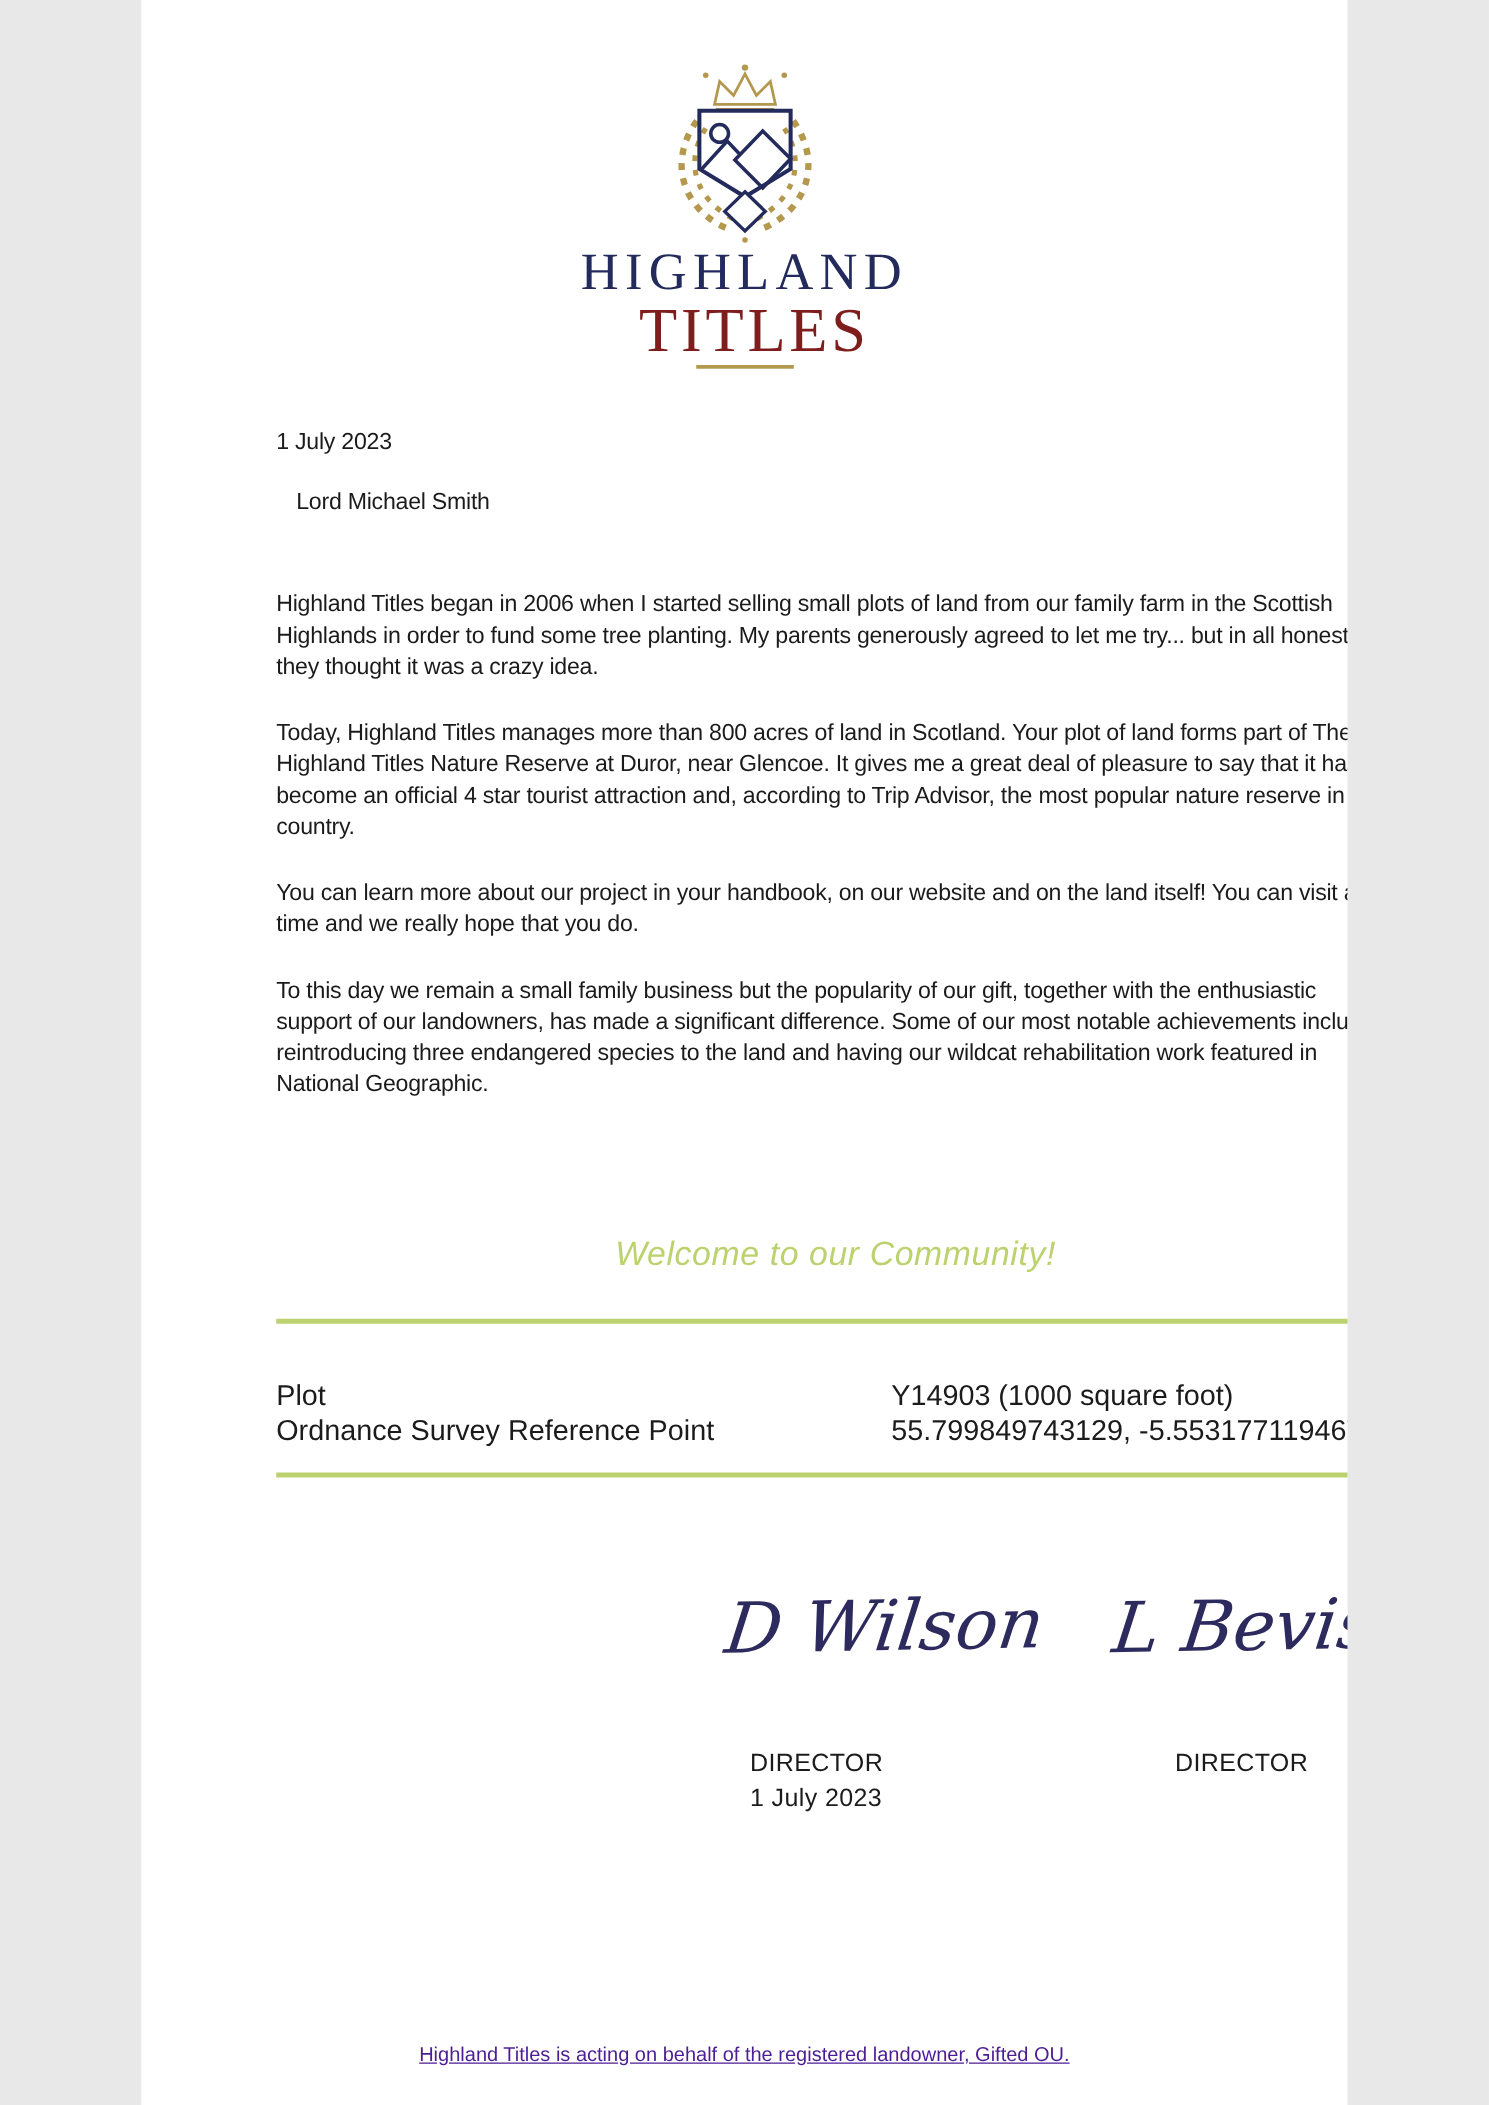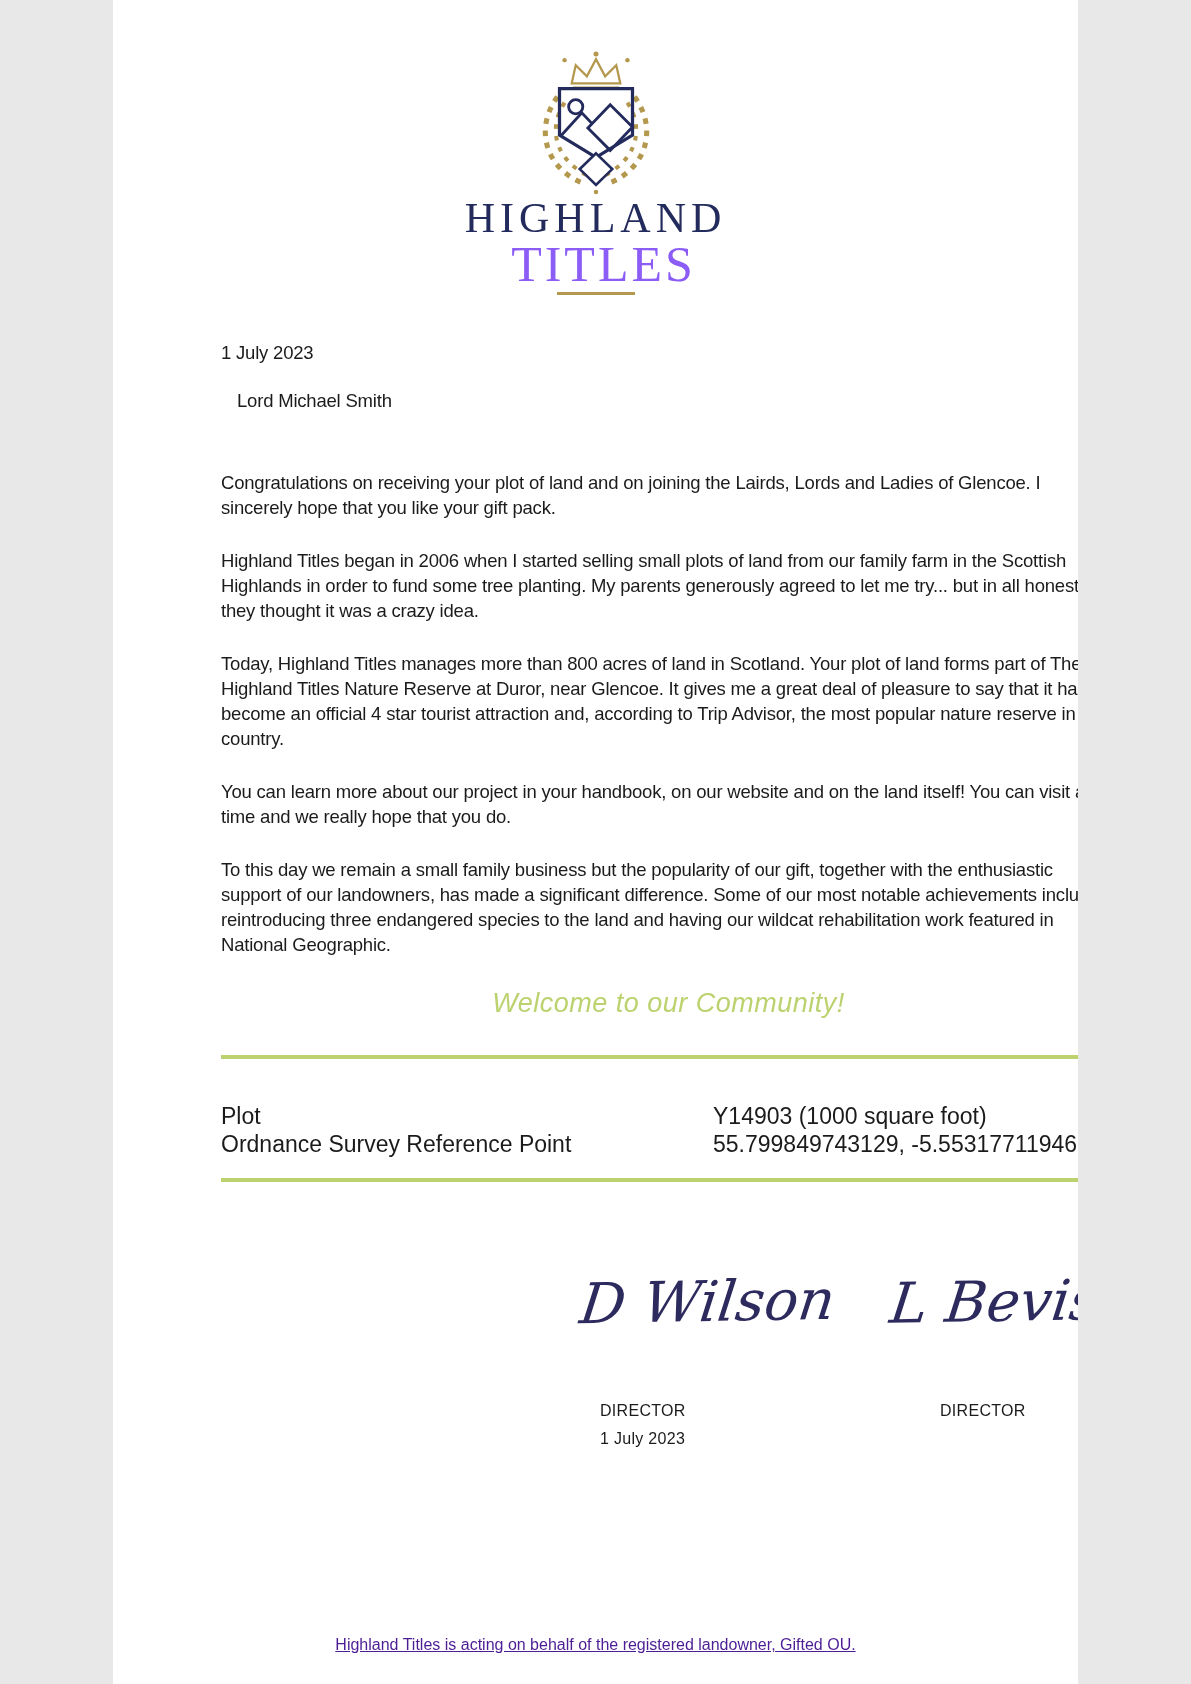--- a/index.html
+++ b/index.html
@@ -19,21 +19,21 @@
     text-align:center;
     font-family:"Liberation Serif", serif;
     font-size:42px;line-height:1;letter-spacing:5px;
     color:#232b5d;
   }
   .org-line2{
     position:absolute;top:239px;left:0;right:0;
     text-align:center;
     font-family:"Liberation Serif", serif;
     font-size:50px;line-height:1;letter-spacing:3px;
-    color:#8b5cf6;
+    color:#7f1d1d;
     padding-left:16px;
   }
   .gold-divider{
     position:absolute;top:292px;left:0;right:0;margin:0 auto;
     width:78px;height:3px;background:#b3984d;
   }
   .est-line{
     position:absolute;top:299px;left:0;right:0;
     text-align:center;
     font-family:"Liberation Serif", serif;
@@ -68,21 +68,21 @@
   .signature{
     position:absolute;top:1268px;
     font-family:"DejaVu Serif", serif;
     font-style:italic;font-size:56px;line-height:1.2;
     color:#2d2a5e;
     transform:skewX(-8deg) rotate(-1deg);
     white-space:nowrap;
   }
   .sig-1{left:468px;}
   .sig-2{left:778px;}
-  .sig-block{position:absolute;font-size:16px;line-height:28px;letter-spacing:0.3px;}
+  .sig-block{position:absolute;font-size:20px;line-height:28px;letter-spacing:0.3px;}
   .sig-block-1{top:1397px;left:487px;}
   .sig-block-2{top:1397px;left:827px;}
   .sig-title{display:block;}
   .sig-date{display:block;}
   
   .footer{
     position:absolute;top:1636px;left:0;right:0;
     text-align:center;font-size:16px;color:#4c1d95;text-decoration:underline;
   }
 </style>
@@ -121,21 +121,20 @@
     </g>
   </svg>
 
   <div class="org-line1">HIGHLAND</div>
   <div class="org-line2">TITLES</div>
   <div class="gold-divider"></div>
 
   <div class="letter">
     <p class="date">1 July 2023</p>
     <p class="recipient">Lord Michael Smith</p>
-    <p class="para">Congratulations on receiving your plot of land and on joining the Lairds, Lords and Ladies of Glencoe. I sincerely hope that you like your gift pack.</p>
     <p class="para">Highland Titles began in 2006 when I started selling small plots of land from our family farm in the Scottish Highlands in order to fund some tree planting. My parents generously agreed to let me try... but in all honesty they thought it was a crazy idea.</p>
     <p class="para">Today, Highland Titles manages more than 800 acres of land in Scotland. Your plot of land forms part of The Highland Titles Nature Reserve at Duror, near Glencoe. It gives me a great deal of pleasure to say that it has become an official 4 star tourist attraction and, according to Trip Advisor, the most popular nature reserve in the country.</p>
     <p class="para">You can learn more about our project in your handbook, on our website and on the land itself! You can visit any time and we really hope that you do.</p>
     <p class="para">To this day we remain a small family business but the popularity of our gift, together with the enthusiastic support of our landowners, has made a significant difference. Some of our most notable achievements include reintroducing three endangered species to the land and having our wildcat rehabilitation work featured in National Geographic.</p>
   </div>
 
   <div class="welcome">Welcome to our Community!</div>
 
   <div class="rule rule-top"></div>
 

